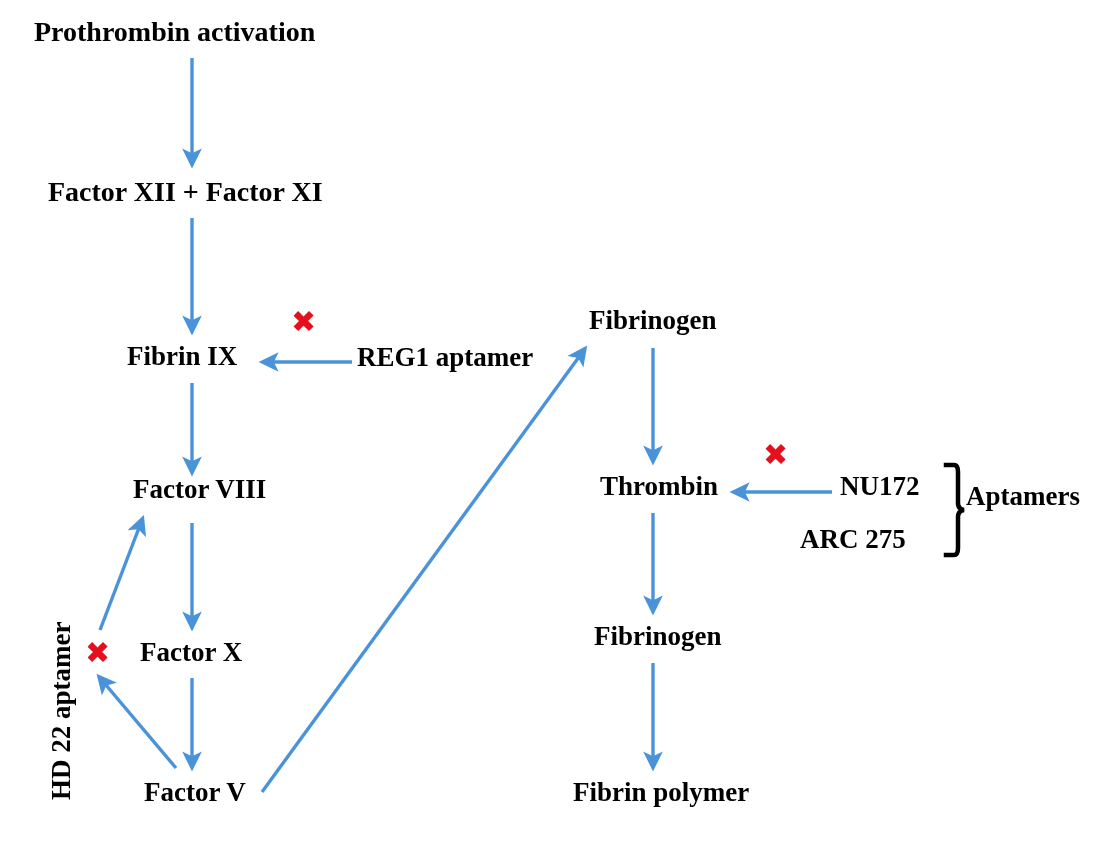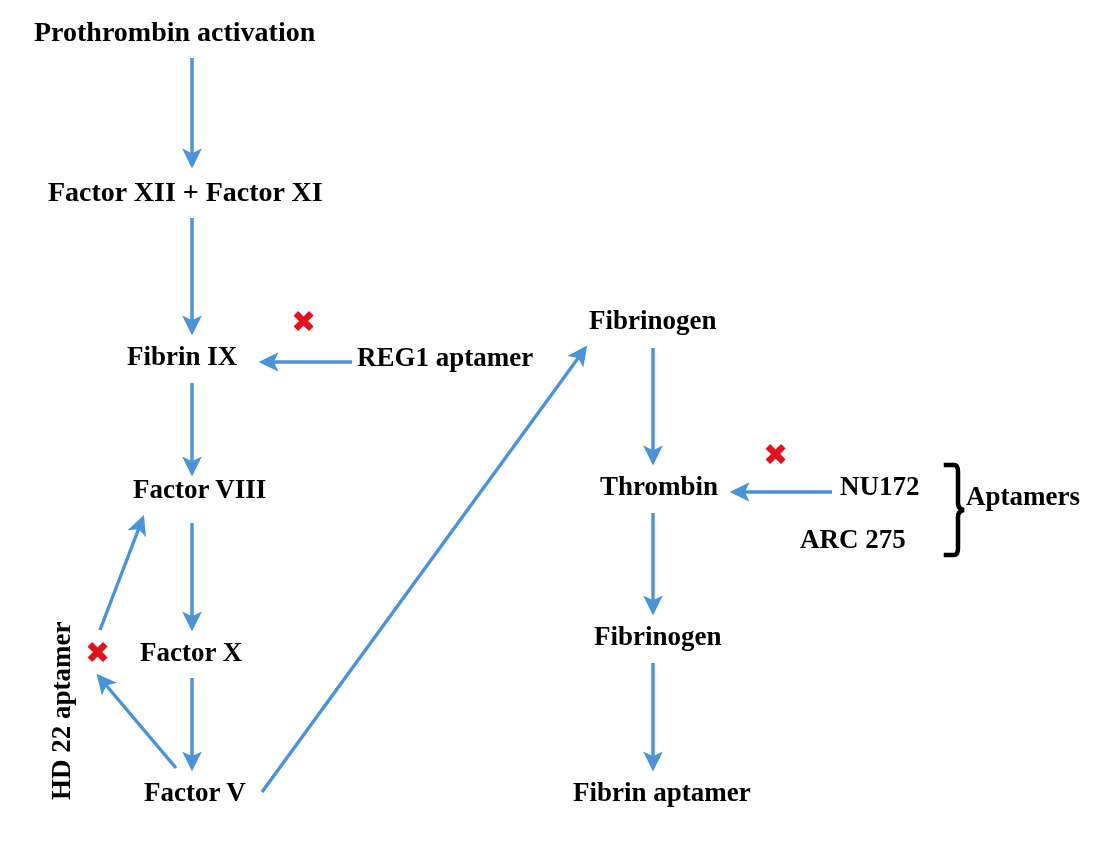--- a/index.html
+++ b/index.html
@@ -107,21 +107,21 @@
   <div class="node n-md" style="left:140px; top:639px;">Factor X</div>
 
   <div class="node n-md" style="left:144px; top:779px;">Factor V</div>
 
   <div class="node n-md" style="left:589px; top:307px;">Fibrinogen</div>
 
   <div class="node n-md" style="left:600px; top:473px;">Thrombin</div>
 
   <div class="node n-md" style="left:594px; top:623px;">Fibrinogen</div>
 
-  <div class="node n-md" style="left:573px; top:779px;">Fibrin aptamer</div>
+  <div class="node n-md" style="left:573px; top:779px;">Fibrin polymer</div>
 
   <div class="node n-md" style="left:357px; top:344px;text-align:center;">REG1 aptamer</div>
 
   <div class="node n-md" style="left:840px; top:473px;">NU172</div>
 
   <div class="node n-md" style="left:800px; top:526px;">ARC 275</div>
 
   <div class="node n-md" style="left:966px; top:483px;">Aptamers</div>
 
   <svg class="brace" style="left:941px; top:462px;" width="26" height="96" viewBox="0 0 26 96">

